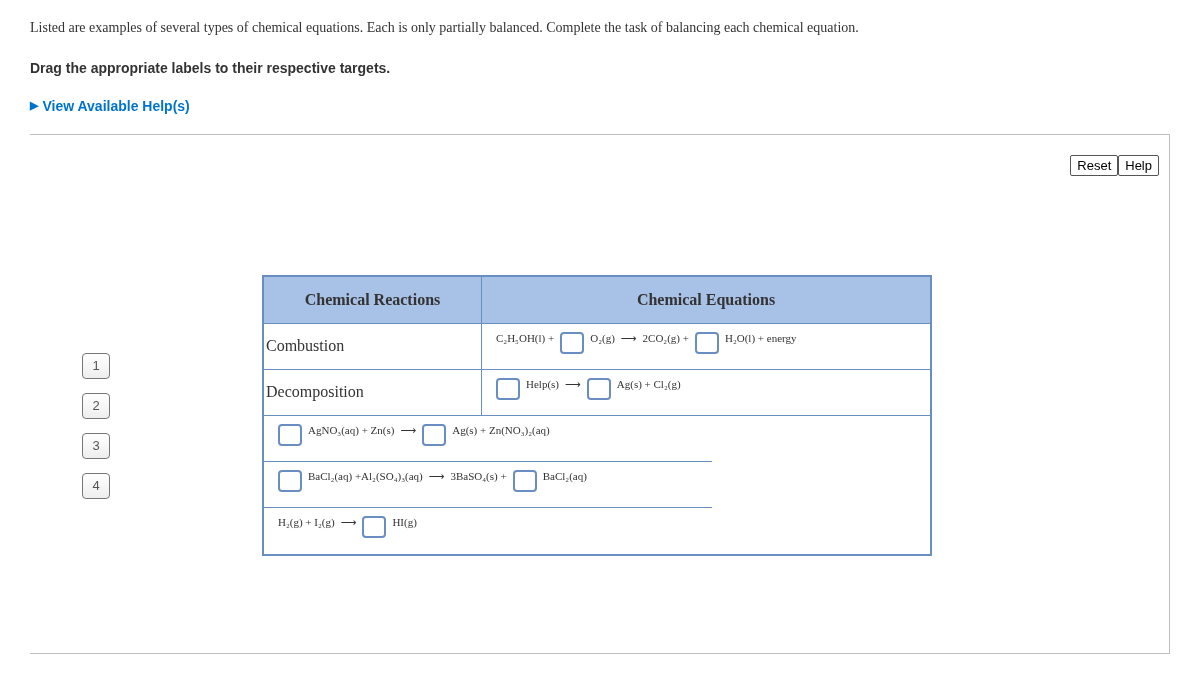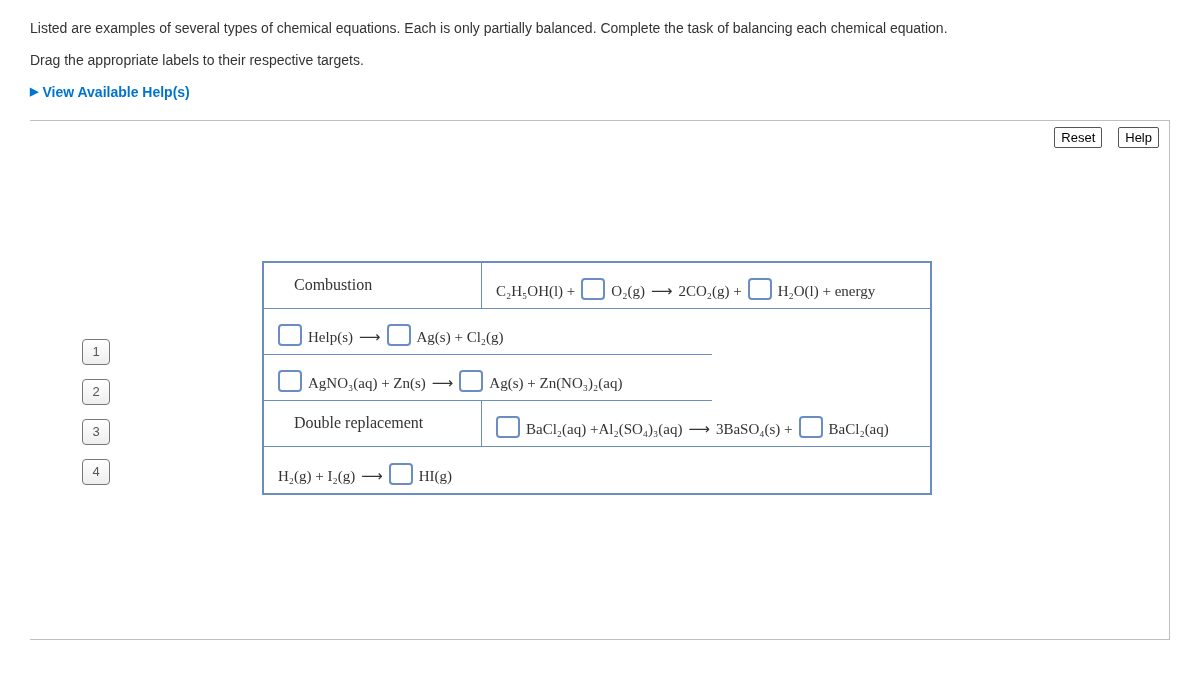--- a/index.html
+++ b/index.html
@@ -4,22 +4,22 @@
 <style>
   * { box-sizing: border-box; }
   body {
     margin: 0;
     padding: 20px 30px;
     font-family: Arial, Helvetica, sans-serif;
     font-size: 14px;
     color: #333;
     background: #fff;
   }
-  .intro-line1 { margin-bottom: 16px; }
-  .intro-line2 { font-weight: normal; margin-bottom: 14px; }
+  .intro-line1 { margin-bottom: 24px; font-family: Liberation Serif, serif; }
+  .intro-line2 { font-weight: bold; margin-bottom: 20px; }
   .hints-toggle {
     color: #0073cf;
     font-weight: bold;
     cursor: pointer;
     margin-bottom: 20px;
     display: inline-flex;
     align-items: center;
     gap: 4px;
   }
   .hints-toggle .tri {
@@ -29,23 +29,23 @@
   .work-area {
     border: 1px solid #bfbfbf;
     border-left: none;
     position: relative;
     min-height: 520px;
     padding: 10px 14px 10px 28px;
     background: #fff;
   }
   .btn-bar {
     position: absolute;
-    top: 6px; right: 10px;
-    display: flex;
-    gap: 16px;
+    top: 20px; right: 10px;
+    display: flex;
+    gap: 0;
   }
   .sq-btn {
     border: 1px solid #555;
     background: #fff;
     font-size: 13px;
     padding: 2px 6px;
     cursor: pointer;
     border-radius: 2px;
   }
 
@@ -95,31 +95,31 @@
     background: #a8c1e6;
     font-family: "Times New Roman", serif;
     font-weight: bold;
     font-size: 16px;
     text-align: center;
     padding: 14px 6px;
   }
   .cell-react {
     font-family: "Times New Roman", serif;
     font-size: 16px;
-    padding: 12px 30px;
+    padding: 12px 2px;
     display:flex;
     align-items:center;
     min-height:46px;
   }
   .cell-eq {
     font-family: "Times New Roman", serif;
-    font-size: 15px;
+    font-size: 11px;
     padding: 8px 14px;
     display: flex;
-    align-items: flex-end;
+    align-items: flex-start;
     gap: 6px;
     min-height: 46px;
     flex-wrap: nowrap;
   }
   .drop-slot {
     width: 24px;
     height: 22px;
     border: 2px solid #6a8ec2;
     border-radius: 4px;
     flex: 0 0 auto;
@@ -149,56 +149,60 @@
 
   <div class="label-stack">
     <div class="drag-label">1</div>
     <div class="drag-label">2</div>
     <div class="drag-label">3</div>
     <div class="drag-label">4</div>
   </div>
 
   <div class="table-wrap">
 
+    <div class="row">
+      <div class="col-react hdr">Chemical Reactions</div>
+      <div class="col-eq hdr">Chemical Equations</div>
+    </div>
 
     <div class="row">
       <div class="col-react cell-react">Combustion</div>
       <div class="col-eq cell-eq">
         <span class="chem">C₂H₅OH(l) +</span>
         <span class="drop-slot"></span>
         <span class="chem">O₂(g)</span>
         <span class="arrow">⟶</span>
         <span class="chem">2CO₂(g) +</span>
         <span class="drop-slot"></span>
         <span class="chem">H₂O(l) + energy</span>
       </div>
     </div>
 
     <div class="row">
+      <div class="col-react cell-react">Decomposition</div>
       <div class="col-eq cell-eq">
         <span class="drop-slot"></span>
         <span class="chem">Help(s)</span>
         <span class="arrow">⟶</span>
         <span class="drop-slot"></span>
         <span class="chem">Ag(s) + Cl₂(g)</span>
       </div>
     </div>
 
     <div class="row">
       <div class="col-eq cell-eq">
         <span class="drop-slot"></span>
         <span class="chem">AgNO₃(aq) + Zn(s)</span>
         <span class="arrow">⟶</span>
         <span class="drop-slot"></span>
         <span class="chem">Ag(s) + Zn(NO₃)₂(aq)</span>
       </div>
     </div>
 
     <div class="row">
-      <div class="col-react cell-react">Double replacement</div>
       <div class="col-eq cell-eq">
         <span class="drop-slot"></span>
         <span class="chem">BaCl₂(aq) +Al₂(SO₄)₃(aq)</span>
         <span class="arrow">⟶</span>
         <span class="chem">3BaSO₄(s) +</span>
         <span class="drop-slot"></span>
         <span class="chem">BaCl₂(aq)</span>
       </div>
     </div>
 

